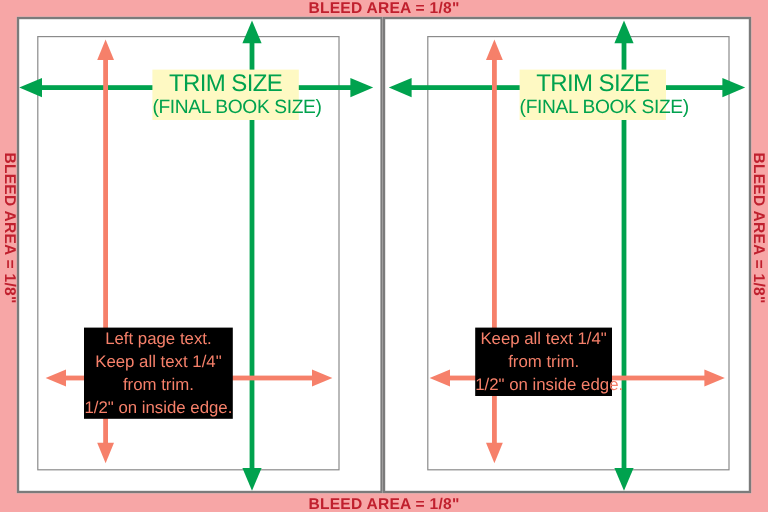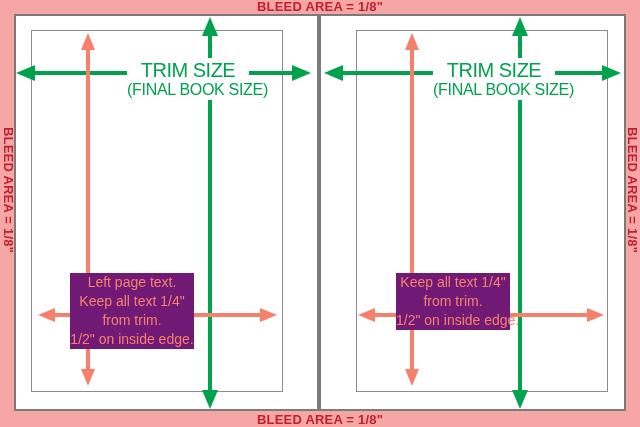--- a/index.html
+++ b/index.html
@@ -53,30 +53,30 @@
   .gv-right{left:511px;top:17px;width:18px;height:392px;}
   .gh-left{left:16px;top:64px;width:295px;height:18px;}
   .gh-right{left:324px;top:64px;width:297px;height:18px;}
   
   .sv-left{left:81px;top:33px;width:14px;height:353px;}
   .sv-right{left:405px;top:33px;width:14px;height:353px;}
   .sh-left{left:38px;top:308px;width:239px;height:14px;}
   .sh-right{left:358px;top:308px;width:246px;height:14px;}
   
   .trim-label{
-    position:absolute;z-index:5;background:#ffffff;text-align:center;
+    position:absolute;z-index:5;background:#fef9c3;text-align:center;
     color:var(--green,#00a24e);padding:1px 0 2px 0;
   }
   .trim-label .t1{display:block;font-size:20px;line-height:22px;letter-spacing:-.5px;white-space:nowrap;}
   .trim-label .t2{display:block;font-size:16px;line-height:17px;letter-spacing:-.3px;white-space:nowrap;}
   .trim-label-left{left:127px;top:58px;width:122px;}
   .trim-label-right{left:433px;top:58px;width:122px;}
   
   .margin-note{
-    position:absolute;z-index:5;background:#701a75;text-align:center;
+    position:absolute;z-index:5;background:#000000;text-align:center;
     color:var(--salmon,#f6806a);font-size:14px;line-height:19px;white-space:nowrap;
   }
   .margin-note span{display:block;}
   .note-left{left:70px;top:273px;width:124px;}
   .note-right{left:396px;top:273px;width:114px;}
 </style>
 </head>
 <body>
 
 <div id="canvas">

